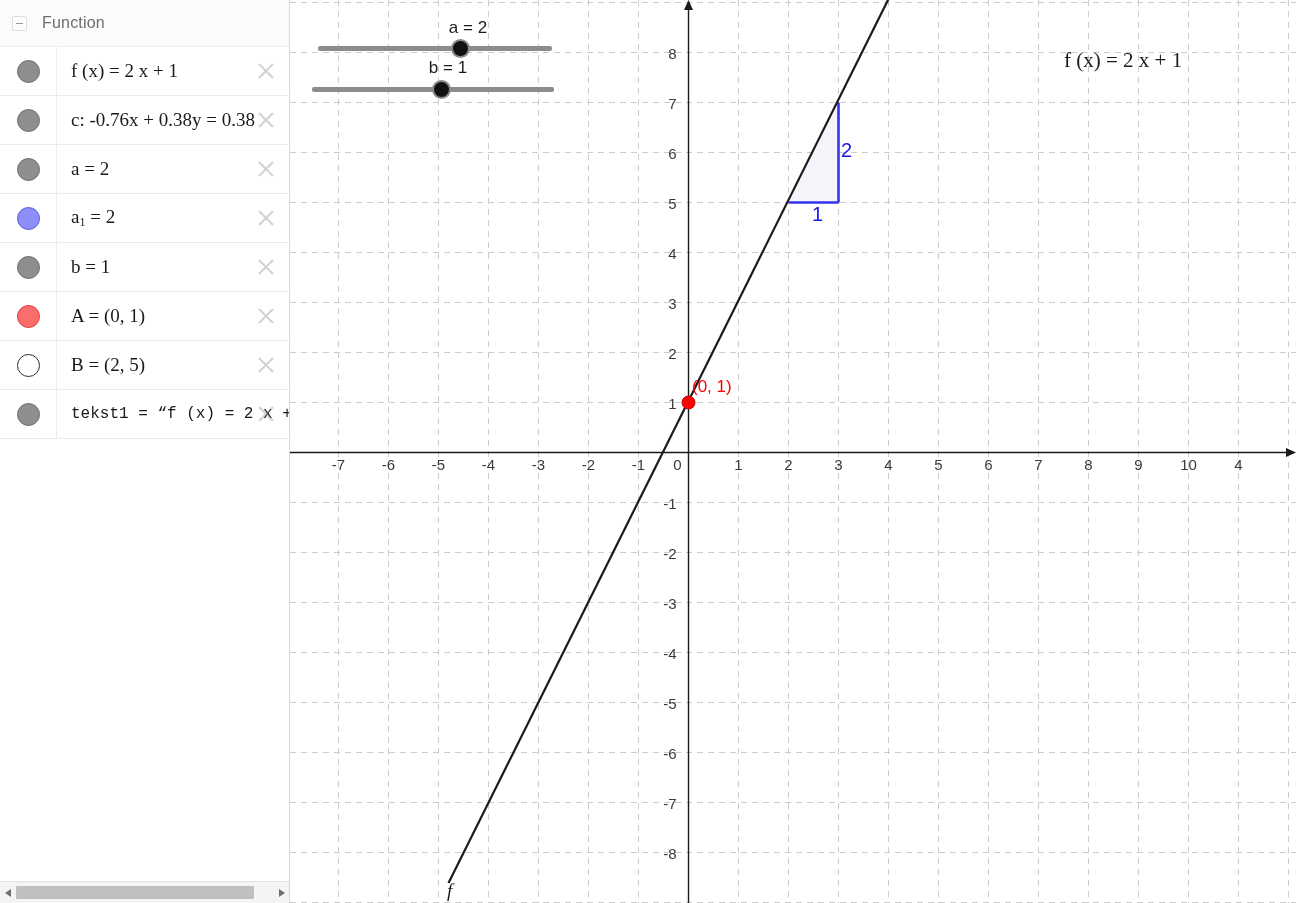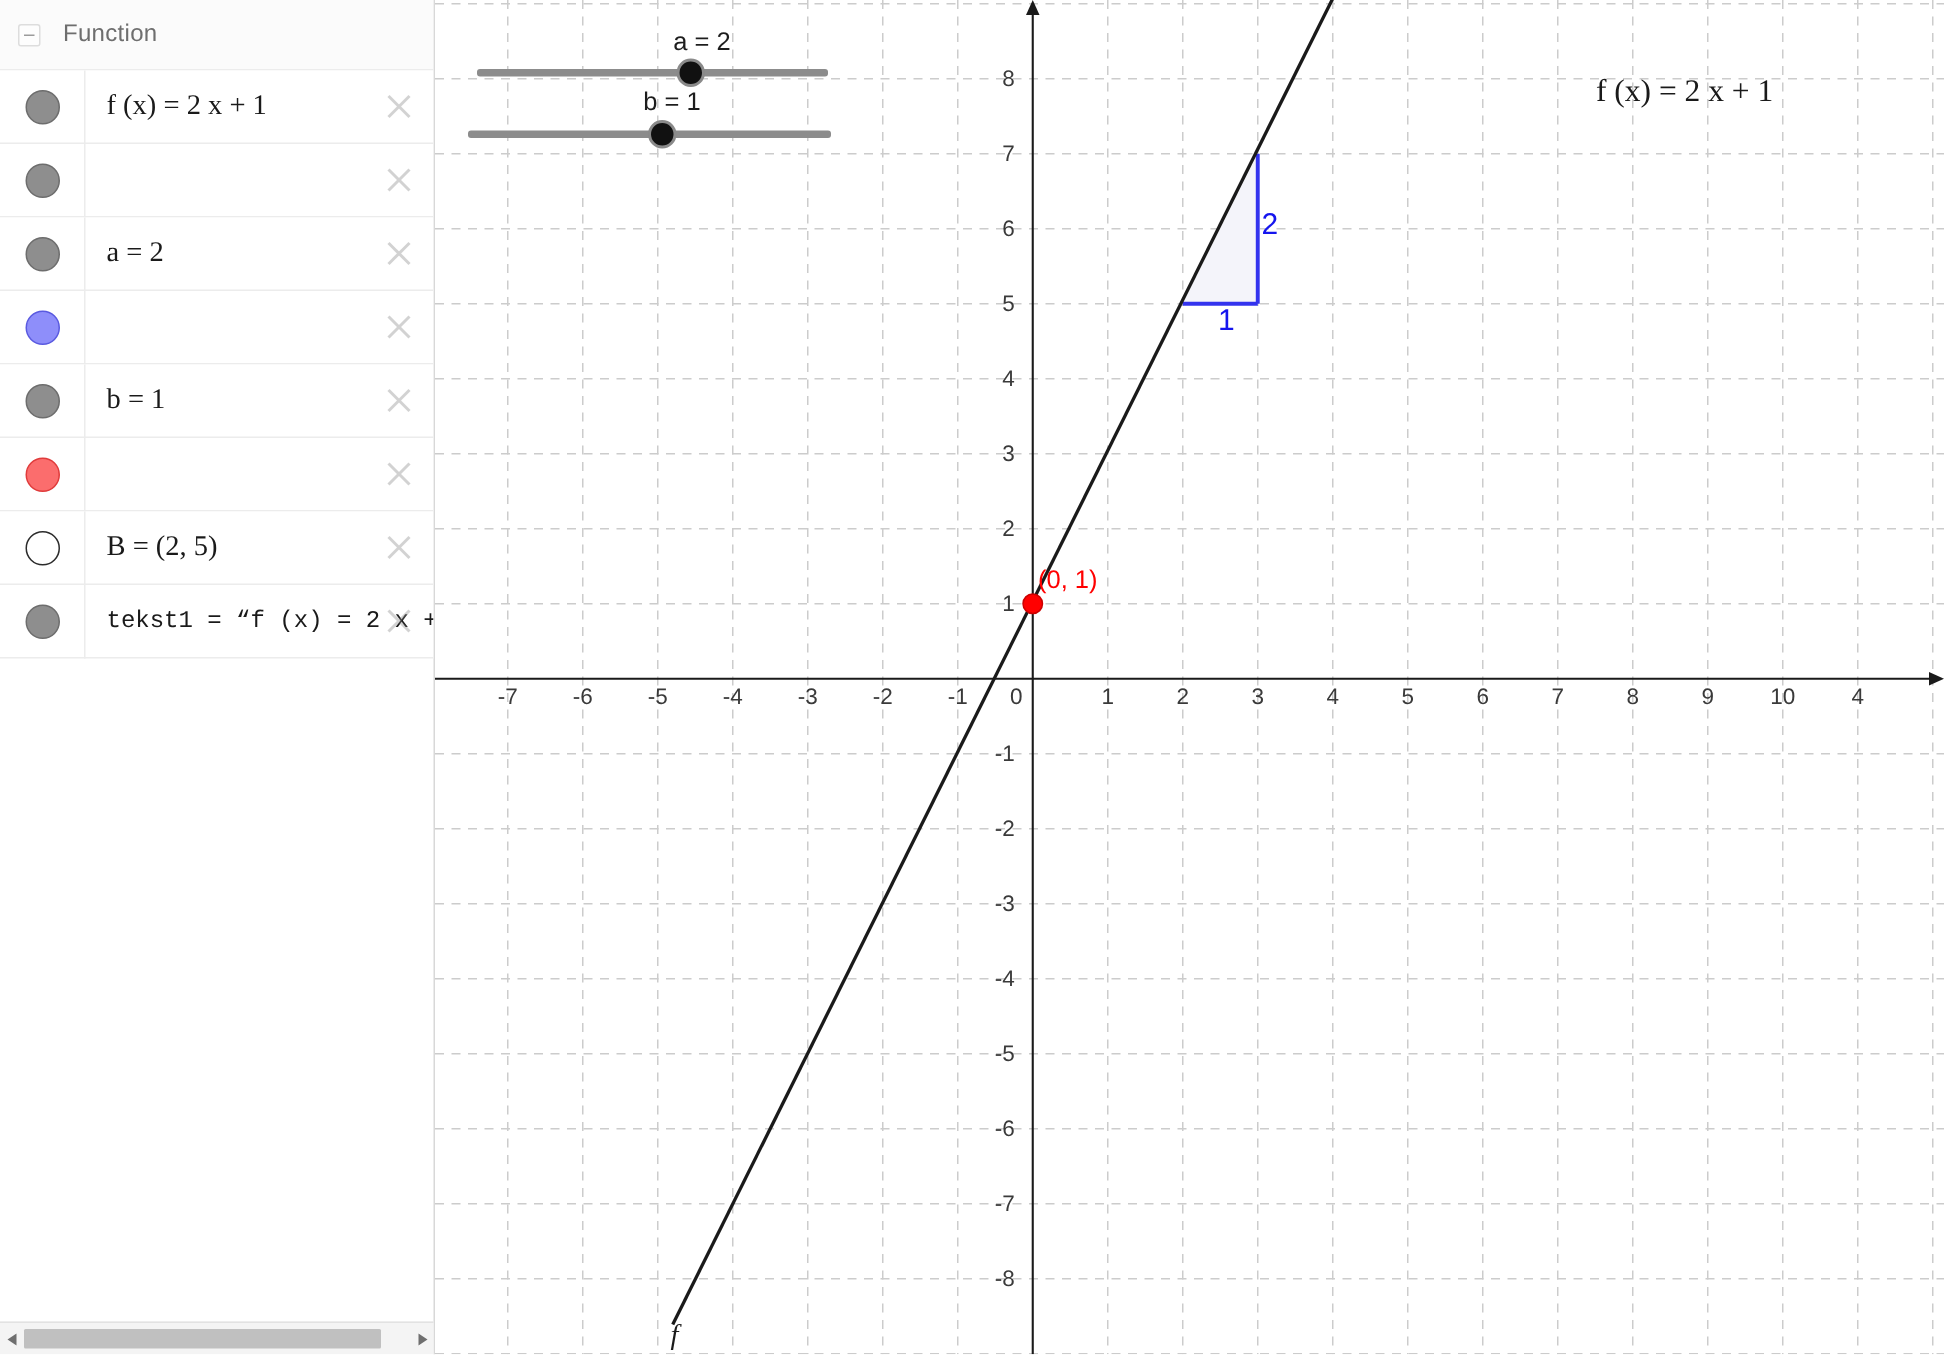--- a/index.html
+++ b/index.html
@@ -202,20 +202,21 @@
             <svg viewBox="0 0 22 22" width="22" height="22">
               <line x1="4" y1="4" x2="18" y2="18" stroke="#8a8a8a" stroke-width="2"></line>
               <line x1="18" y1="4" x2="4" y2="18" stroke="#8a8a8a" stroke-width="2"></line>
             </svg>
           </span>
         </div>
         <div class="row">
           <span class="marble-cell">
             <span class="marble "></span>
           </span>
+          <span class="row-label">c: -0.76x + 0.38y = 0.38</span>
           <span class="close-x">
             <svg viewBox="0 0 22 22" width="22" height="22">
               <line x1="4" y1="4" x2="18" y2="18" stroke="#8a8a8a" stroke-width="2"></line>
               <line x1="18" y1="4" x2="4" y2="18" stroke="#8a8a8a" stroke-width="2"></line>
             </svg>
           </span>
         </div>
         <div class="row">
           <span class="marble-cell">
             <span class="marble "></span>
@@ -225,20 +226,21 @@
             <svg viewBox="0 0 22 22" width="22" height="22">
               <line x1="4" y1="4" x2="18" y2="18" stroke="#8a8a8a" stroke-width="2"></line>
               <line x1="18" y1="4" x2="4" y2="18" stroke="#8a8a8a" stroke-width="2"></line>
             </svg>
           </span>
         </div>
         <div class="row">
           <span class="marble-cell">
             <span class="marble blue"></span>
           </span>
+          <span class="row-label">a<sub>1</sub> = 2</span>
           <span class="close-x">
             <svg viewBox="0 0 22 22" width="22" height="22">
               <line x1="4" y1="4" x2="18" y2="18" stroke="#8a8a8a" stroke-width="2"></line>
               <line x1="18" y1="4" x2="4" y2="18" stroke="#8a8a8a" stroke-width="2"></line>
             </svg>
           </span>
         </div>
         <div class="row">
           <span class="marble-cell">
             <span class="marble "></span>
@@ -248,20 +250,21 @@
             <svg viewBox="0 0 22 22" width="22" height="22">
               <line x1="4" y1="4" x2="18" y2="18" stroke="#8a8a8a" stroke-width="2"></line>
               <line x1="18" y1="4" x2="4" y2="18" stroke="#8a8a8a" stroke-width="2"></line>
             </svg>
           </span>
         </div>
         <div class="row">
           <span class="marble-cell">
             <span class="marble red"></span>
           </span>
+          <span class="row-label">A = (0, 1)</span>
           <span class="close-x">
             <svg viewBox="0 0 22 22" width="22" height="22">
               <line x1="4" y1="4" x2="18" y2="18" stroke="#8a8a8a" stroke-width="2"></line>
               <line x1="18" y1="4" x2="4" y2="18" stroke="#8a8a8a" stroke-width="2"></line>
             </svg>
           </span>
         </div>
         <div class="row">
           <span class="marble-cell">
             <span class="marble hollow"></span>

